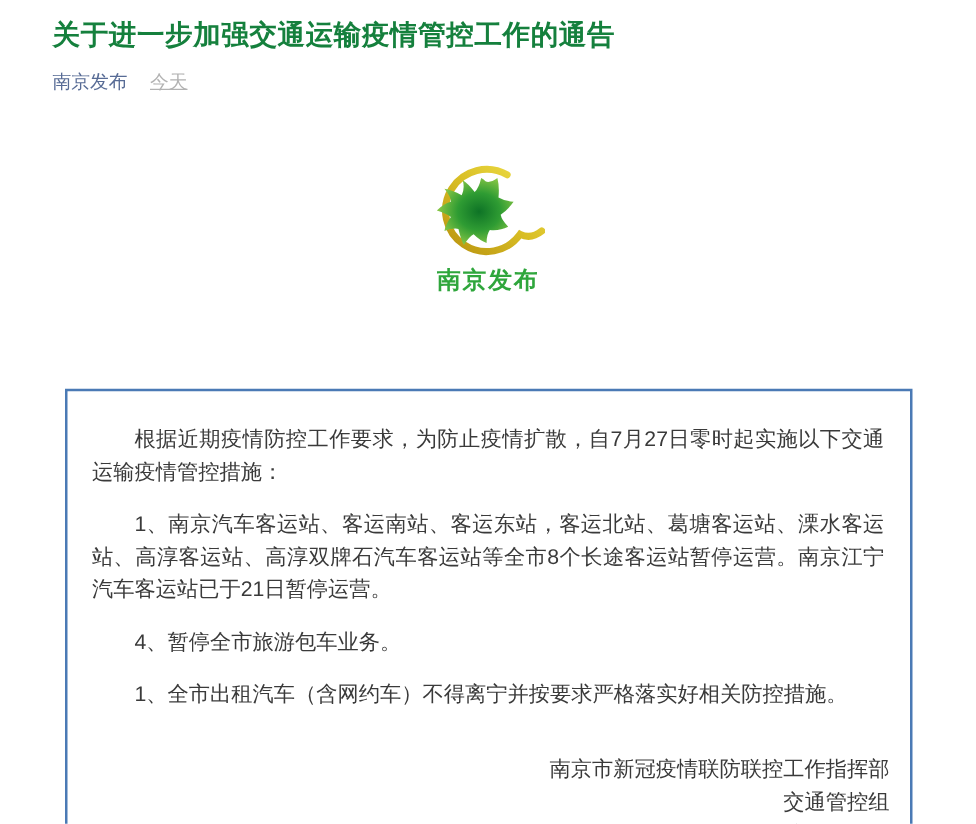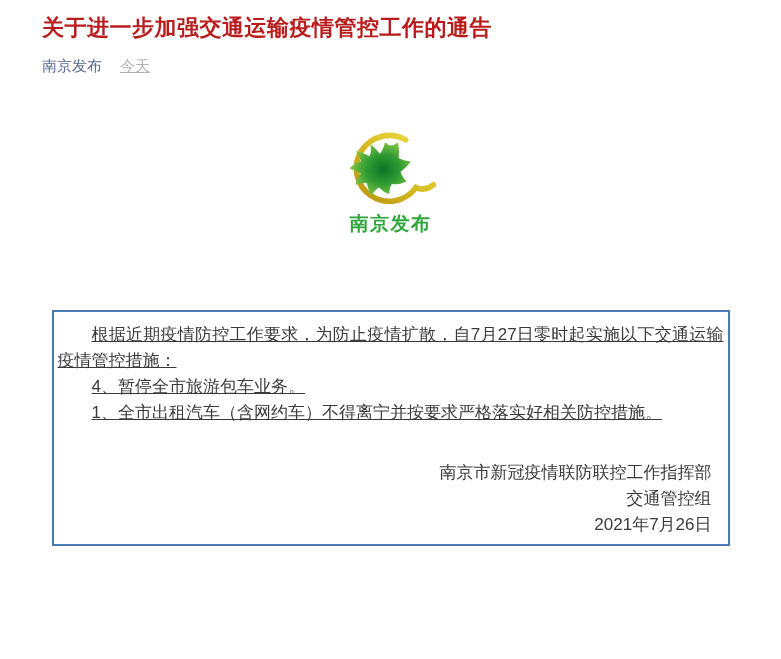--- a/index.html
+++ b/index.html
@@ -8,21 +8,21 @@
     font-family: "Liberation Sans", "DejaVu Sans", sans-serif;
     -webkit-font-smoothing: antialiased;
   }
   .page { padding: 13px 42px 0 42px; }
 
   .title {
     margin: 0;
     font-size: 22px;
     font-weight: bold;
     line-height: 30px;
-    color: #b91c1c;
+    color: #15803d;
     letter-spacing: 0.5px;
   }
 
   .byline { margin-top: 13px; font-size: 15px; line-height: 20px; }
   .byline .source { color: #576b95; cursor: pointer; }
   .byline .date { color: #b2b2b2; margin-left: 18px; text-decoration: underline; }
 
   .logo-wrap { margin-top: 56px; text-align: center; }
   .logo-wrap svg { display: inline-block; }
   .logo-text {
@@ -38,25 +38,24 @@
     box-sizing: border-box;
     width: 678px;
     margin: 76px auto 0 auto;
     border: 2px solid #4a7ab5;
     padding: 10px 4px 6px 4px;
     font-size: 17px;
     line-height: 26px;
     color: #3a3a3a;
   }
   .notice-box p {
-    margin: 0;
+    margin: 16px;
     text-indent: 2em;
     text-align: justify;
     word-break: break-all;
-    text-decoration: underline;
   }
   .signature {
     margin-top: 34px;
     text-align: right;
     padding-right: 12px;
   }
   .signature div { line-height: 26px; }
 </style>
 </head>
 <body>
@@ -84,20 +83,21 @@
         </radialGradient>
       </defs>
       <path d="M 69 9 A 38 38 0 1 0 81 64 Q 91 69 101 61" fill="none" stroke="url(#goldGrad)" stroke-width="6.5" stroke-linecap="round"></path>
       <path d="M 45 12 Q 43 21 39 25 Q 33 17 28 14 Q 30 22 27 28 Q 18 23 11 22 Q 17 29 17 34 Q 10 36 4 42 Q 13 45 17 48 Q 12 55 11 61 Q 19 58 24 59 Q 26 68 29 74 Q 34 66 38 64 Q 44 70 50 72 Q 50 64 53 60 Q 62 61 70 57 Q 64 51 63 46 Q 70 41 75 34 Q 66 33 61 30 Q 62 20 60 12 Q 53 17 49 15 Q 47 13 45 12 Z" fill="url(#leafGrad)"></path>
     </svg>
     <div class="logo-text">南京发布</div>
   </div>
 
   <div class="notice-box">
     <p>根据近期疫情防控工作要求，为防止疫情扩散，自7月27日零时起实施以下交通运输疫情管控措施：</p>
+    <p>1、南京汽车客运站、客运南站、客运东站，客运北站、葛塘客运站、溧水客运站、高淳客运站、高淳双牌石汽车客运站等全市8个长途客运站暂停运营。南京江宁汽车客运站已于21日暂停运营。</p>
     <p>4、暂停全市旅游包车业务。</p>
     <p>1、全市出租汽车（含网约车）不得离宁并按要求严格落实好相关防控措施。</p>
 
     <div class="signature">
       <div>南京市新冠疫情联防联控工作指挥部</div>
       <div>交通管控组</div>
       <div>2021年7月26日</div>
     </div>
   </div>
 

